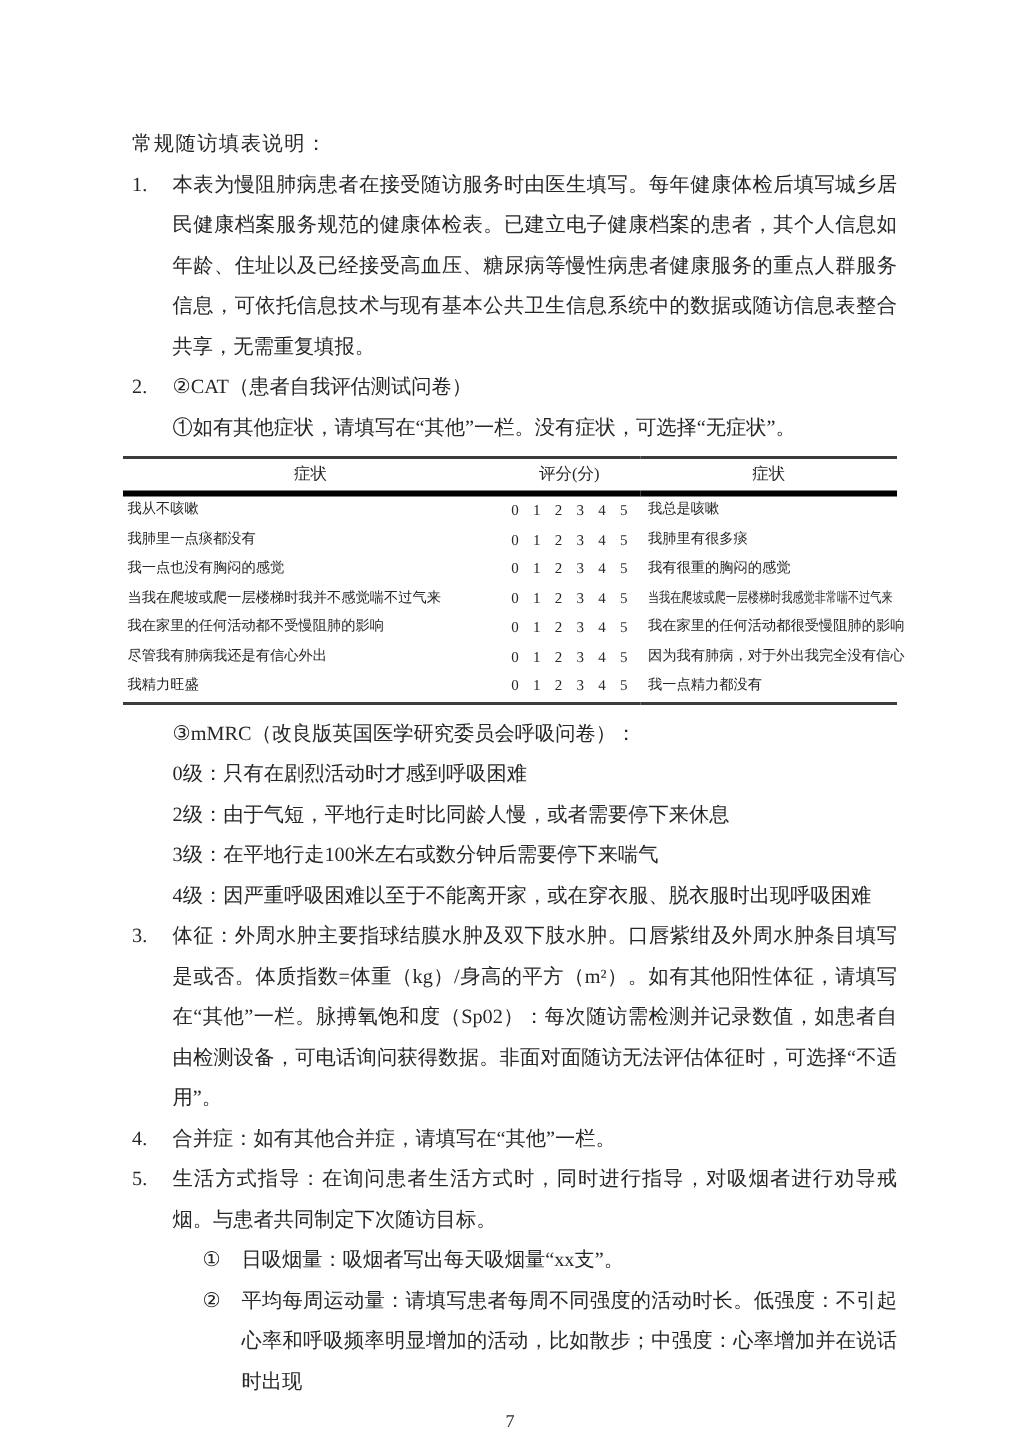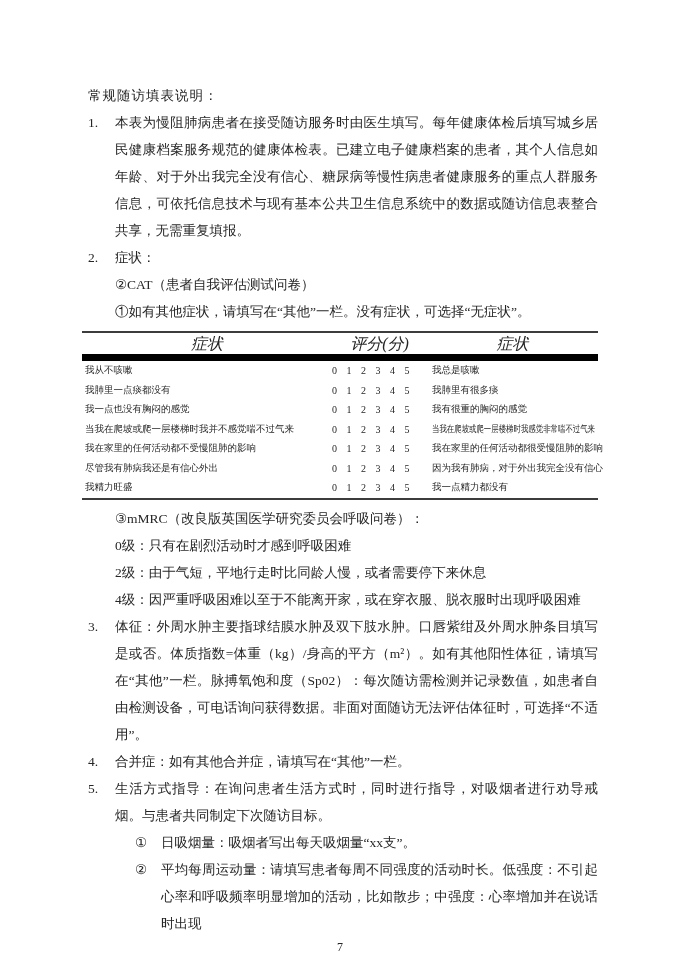--- a/index.html
+++ b/index.html
@@ -27,37 +27,36 @@
     margin:6px 0 5px -33px;
     border-collapse:collapse;
     border-top:2px solid #3c3c3c;
     border-bottom:2px solid #3c3c3c;
     font-size:9.5px;
     table-layout:fixed;
   }
   .cat-table th{
     font-weight:normal;
     text-align:center;
-    font-size:16px;
+    font-size:11px;
     line-height:21px;
-    border-bottom:7px solid #000000;
+    border-bottom:4px solid #000000;
     padding:0;
-    font-style:italic;
   }
   .cat-table td{
     line-height:19.5px;
     padding:0;
     white-space:nowrap;
     overflow:visible;
   }
   .col-left{width:250px;}
   .col-score{width:95px;}
   .col-right{width:171px;}
   td.cell-left{padding-left:3px;}
-  td.cell-score{word-spacing:7px;font-size:10px;}
+  td.cell-score{text-align:center;word-spacing:7px;font-size:10px;}
   td.cell-right{padding-left:5px;}
   .squeeze{display:inline-block;transform:scaleX(0.78);transform-origin:0 50%;white-space:nowrap;}
   
   .sub5{display:flex;margin-left:20px;}
   .sub5 .snum{flex:0 0 26px;}
   .sub5 .sbody{flex:1;text-align:justify;}
   .page-number{
     position:absolute;
     bottom:8px;left:0;
     width:100%;
@@ -69,27 +68,26 @@
 </head>
 <body>
 
 <div class="page">
   <div class="content">
 
     <div class="title">常规随访填表说明：</div>
 
     <div class="item">
       <div class="num">1.</div>
-      <div class="body">本表为慢阻肺病患者在接受随访服务时由医生填写。每年健康体检后填写城乡居民健康档案服务规范的健康体检表。已建立电子健康档案的患者，其个人信息如年龄、对于外出我完全没有信心、糖尿病等慢性病患者健康服务的重点人群服务信息，可依托信息技术与现有基本公共卫生信息系统中的数据或随访信息表整合共享，无需重复填报。</div>
+      <div class="body">本表为慢阻肺病患者在接受随访服务时由医生填写。每年健康体检后填写城乡居民健康档案服务规范的健康体检表。已建立电子健康档案的患者，其个人信息如年龄、住址以及已经接受高血压、糖尿病等慢性病患者健康服务的重点人群服务信息，可依托信息技术与现有基本公共卫生信息系统中的数据或随访信息表整合共享，无需重复填报。</div>
     </div>
 
     <div class="item">
       <div class="num">2.</div>
       <div class="body">
-        <div class="subline">症状：</div>
         <div class="subline">②CAT（患者自我评估测试问卷）</div>
         <div class="subline">①如有其他症状，请填写在“其他”一栏。没有症状，可选择“无症状”。</div>
 
         <table class="cat-table">
           <colgroup>
             <col class="col-left">
               <col class="col-score">
               <col class="col-right">
           </colgroup>
           <thead>
@@ -134,20 +132,21 @@
               <td class="cell-left">我精力旺盛</td>
               <td class="cell-score">0 1 2 3 4 5</td>
               <td class="cell-right">我一点精力都没有</td>
             </tr>
           </tbody>
         </table>
 
         <div class="subline">③mMRC（改良版英国医学研究委员会呼吸问卷）：</div>
         <div class="subline">0级：只有在剧烈活动时才感到呼吸困难</div>
         <div class="subline">2级：由于气短，平地行走时比同龄人慢，或者需要停下来休息</div>
+        <div class="subline">3级：在平地行走100米左右或数分钟后需要停下来喘气</div>
         <div class="subline">4级：因严重呼吸困难以至于不能离开家，或在穿衣服、脱衣服时出现呼吸困难</div>
       </div>
     </div>
 
     <div class="item">
       <div class="num">3.</div>
       <div class="body">体征：外周水肿主要指球结膜水肿及双下肢水肿。口唇紫绀及外周水肿条目填写是或否。体质指数=体重（kg）/身高的平方（m²）。如有其他阳性体征，请填写在“其他”一栏。脉搏氧饱和度（Sp02）：每次随访需检测并记录数值，如患者自由检测设备，可电话询问获得数据。非面对面随访无法评估体征时，可选择“不适用”。</div>
     </div>
 
     <div class="item">

